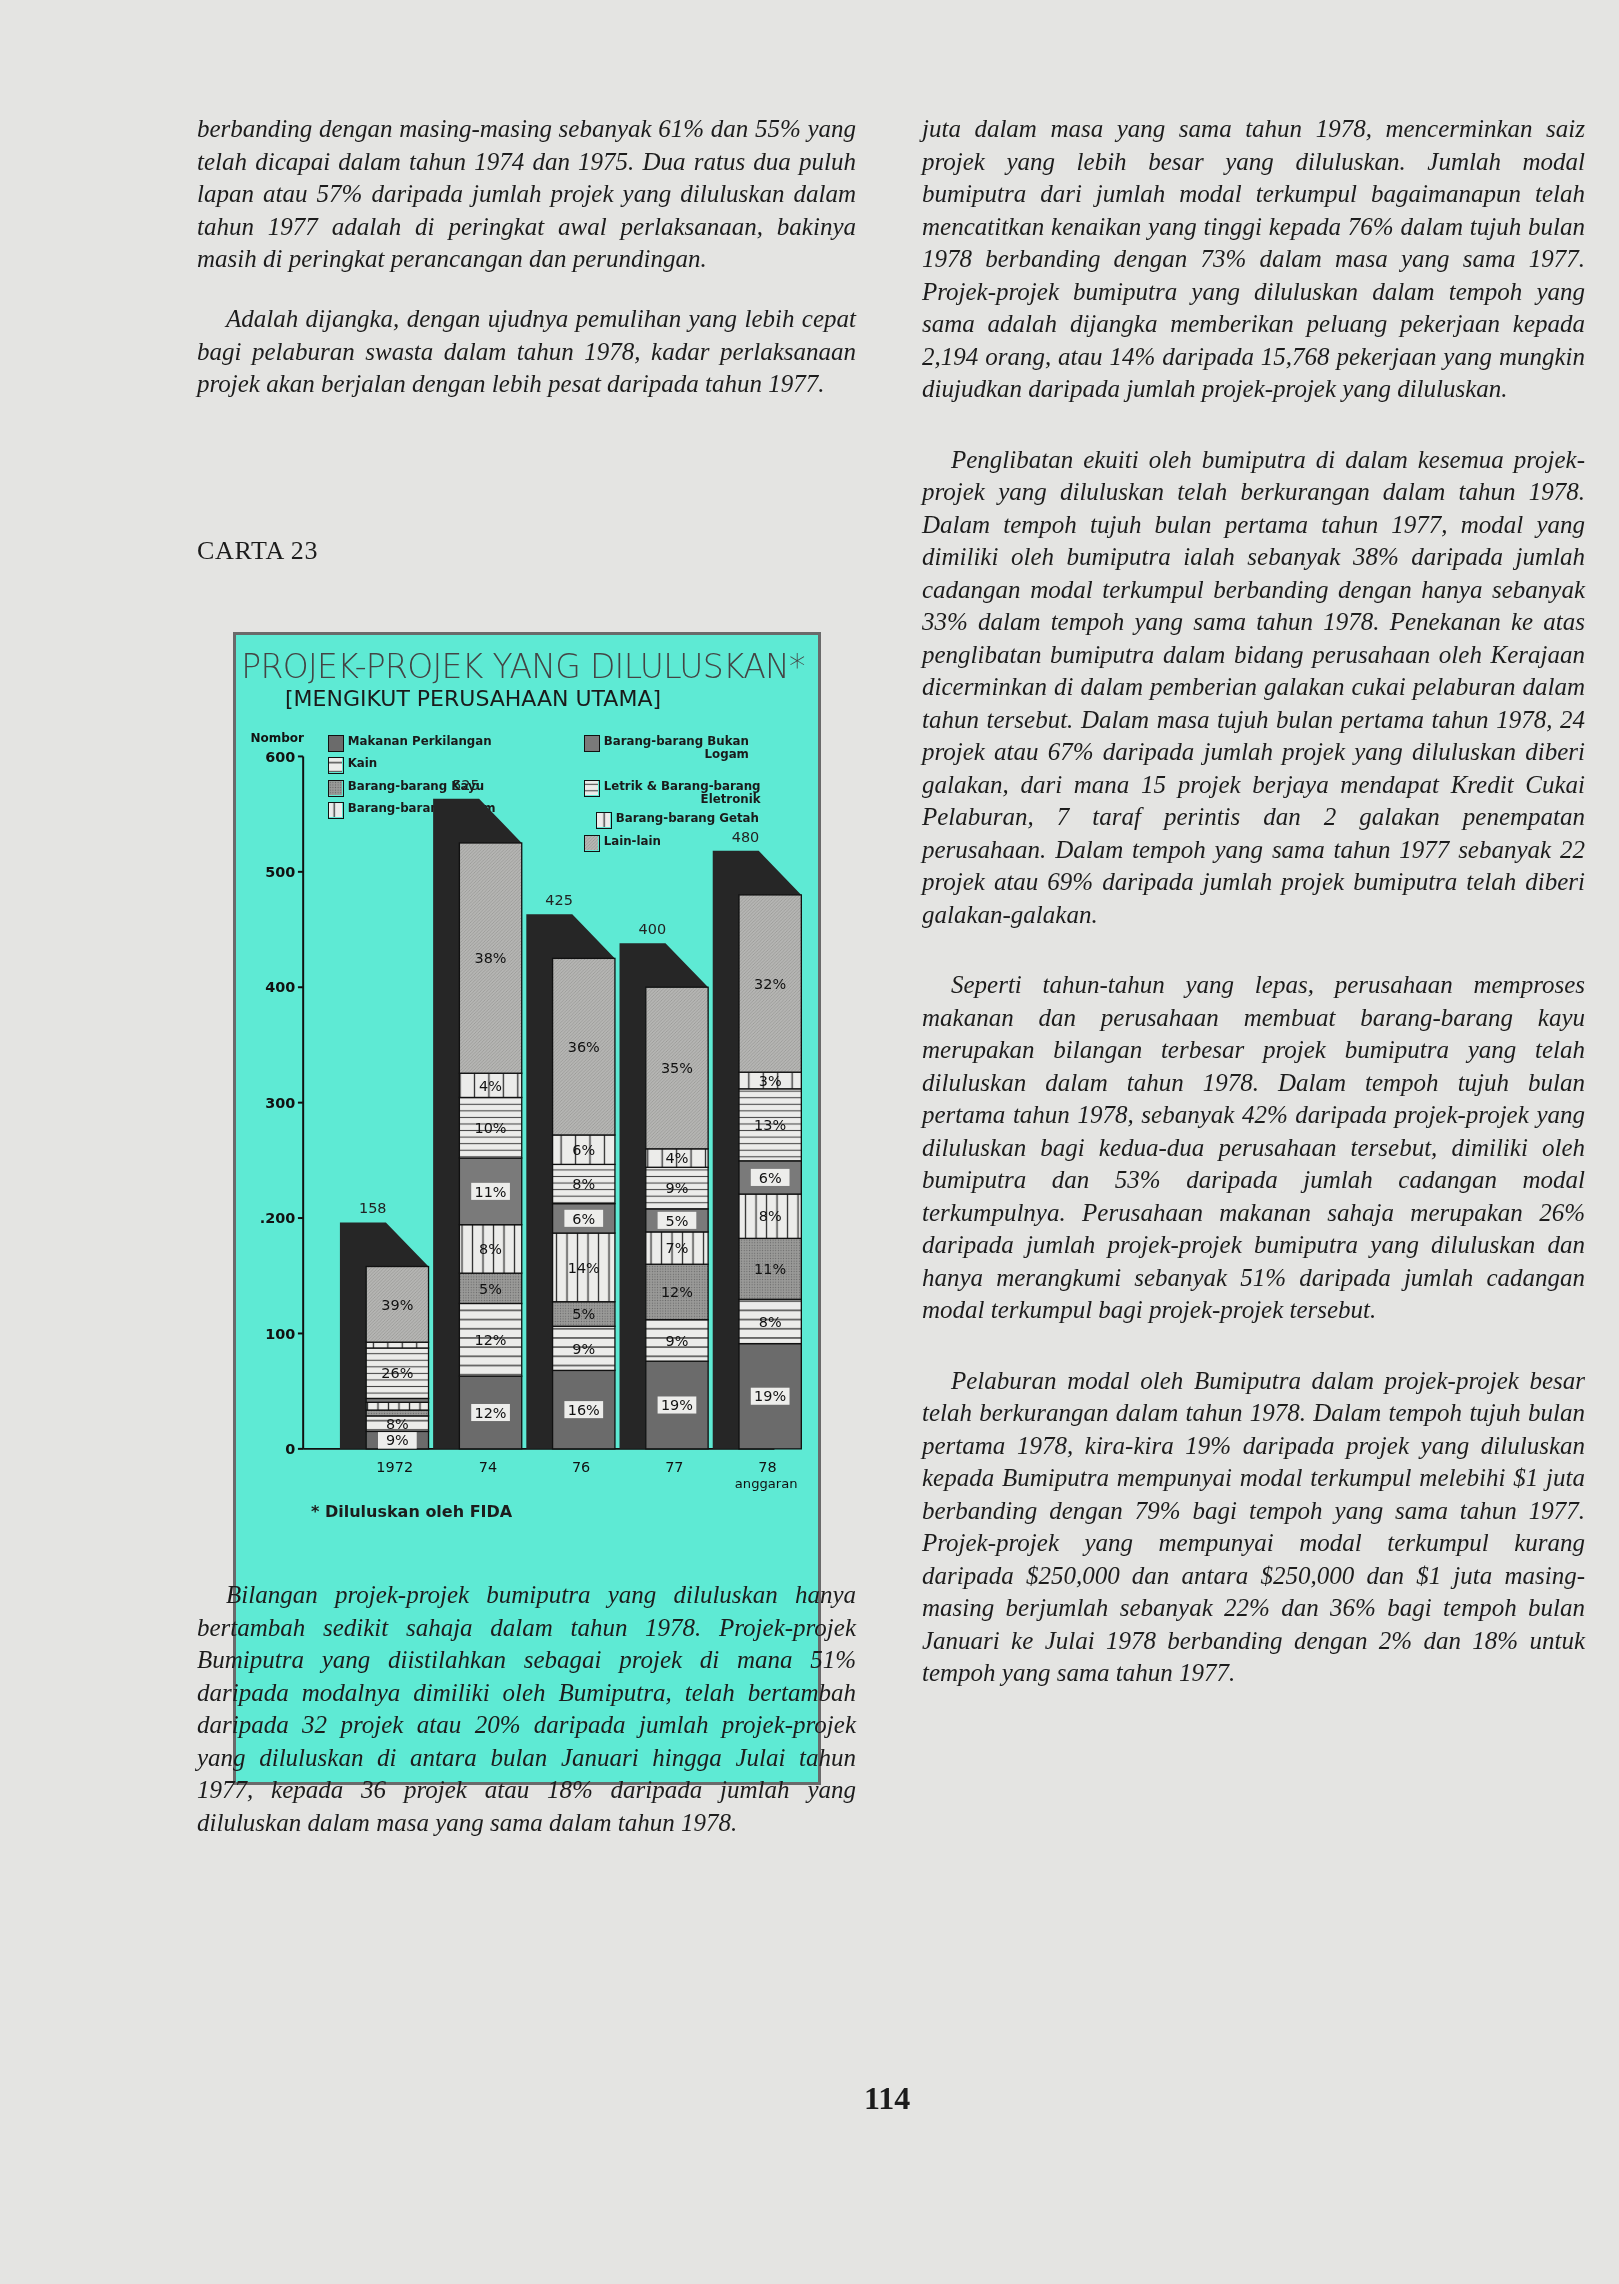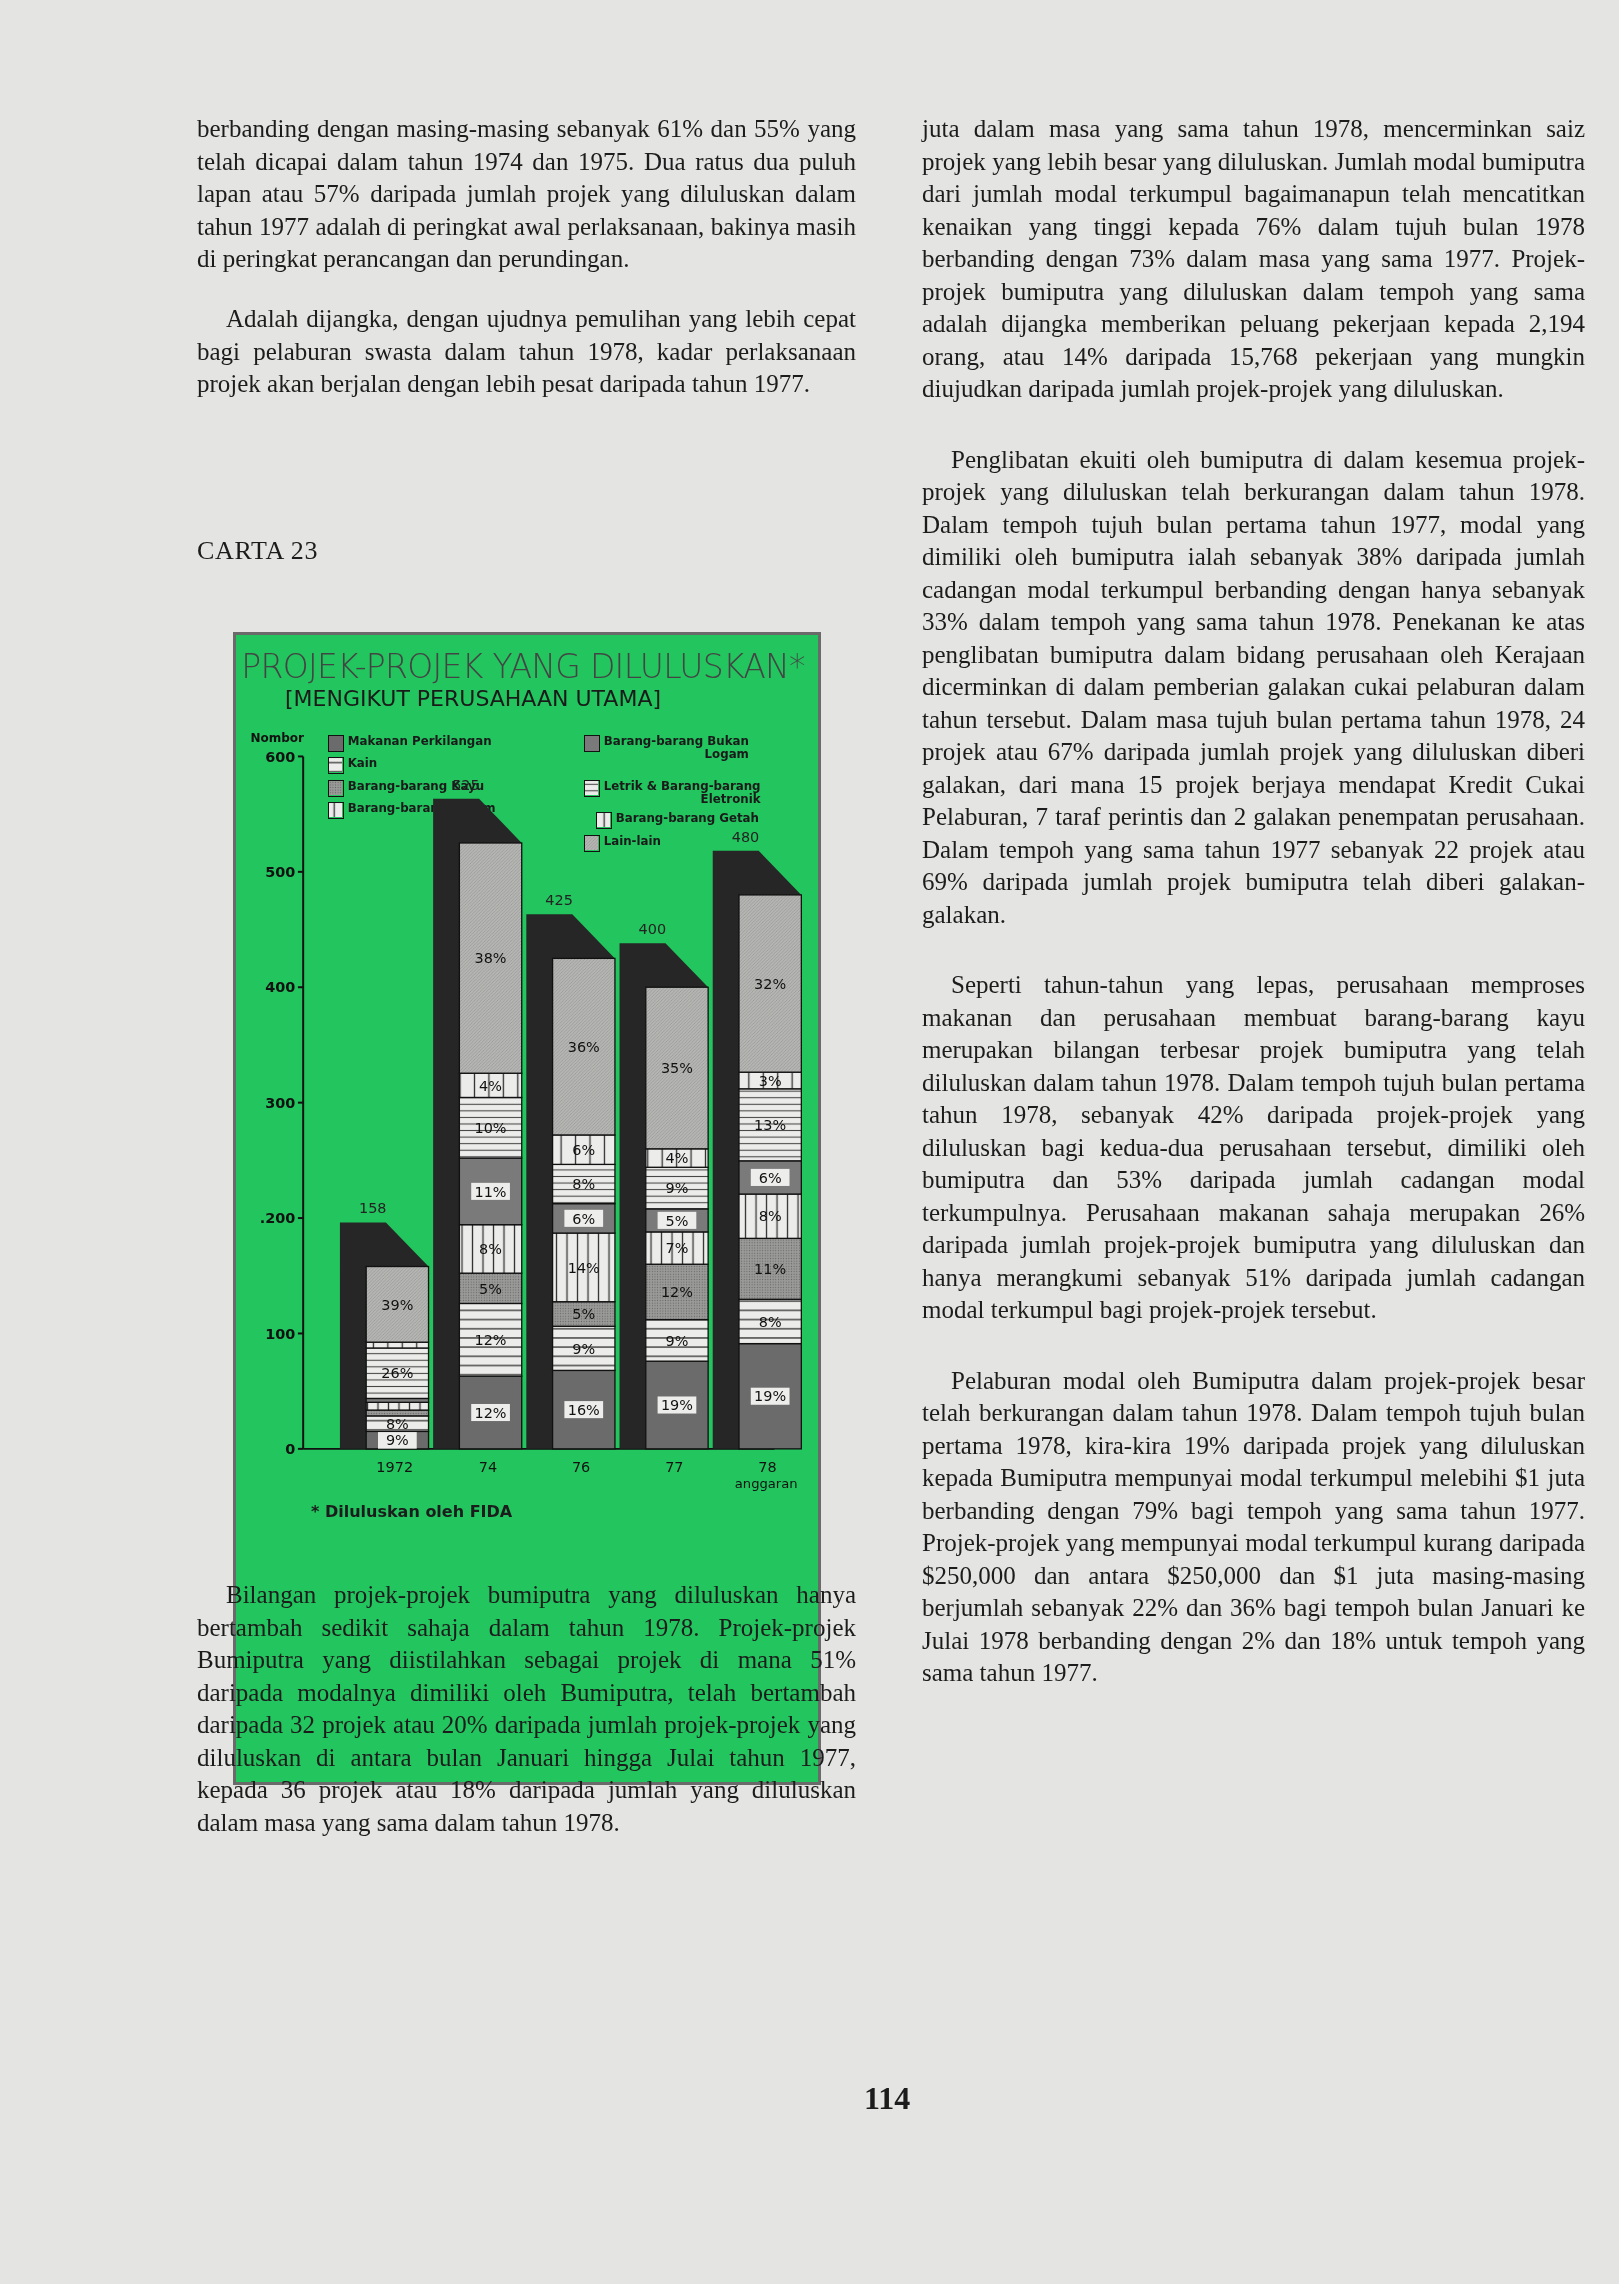--- a/index.html
+++ b/index.html
@@ -11,42 +11,42 @@
     position: relative;
     overflow: hidden;
   }
   .col {
     position: absolute;
     width: 659px;
     font-size: 25px;
     line-height: 32.5px;
     text-align: justify;
   }
-  .col p { margin: 0 0 27.6px 0; }
+  .col p { margin: 0 0 27.6px 0; font-style: italic; }
   .col p.indent { text-indent: 29px; }
   #left-top { left: 197px; top: 113px; }
   #left-bottom { left: 197px; top: 1579px; }
   #right { left: 922px; top: 113px; width: 663px; }
   .section-heading {
     font-weight: bold; font-size: 25px; margin: 0 0 19.7px 0;
   }
   .carta-label {
     position: absolute; left: 197px; top: 536px;
     font-size: 26px; letter-spacing: 0.7px;
   }
   .page-number {
     position: absolute; left: 864px; top: 2080px;
     font-size: 32px; font-weight: bold;
   }
   
   #chart-frame {
     position: absolute; left: 233px; top: 632px;
     width: 588px; height: 1153px;
     border: 3.9px solid #6a6a6a;
-    background: #22c55e;
+    background: #5eead4;
     box-sizing: border-box;
   }
   .chart-title {
     position: absolute; left: 5.3px; top: 11.8px;
     font-family: "DejaVu Sans", sans-serif;
     font-size: 33px; letter-spacing: -0.7px; color: #444; font-weight: 300;
     white-space: nowrap;
   }
   .chart-subtitle {
     position: absolute; left: 49px; top: 51px;

